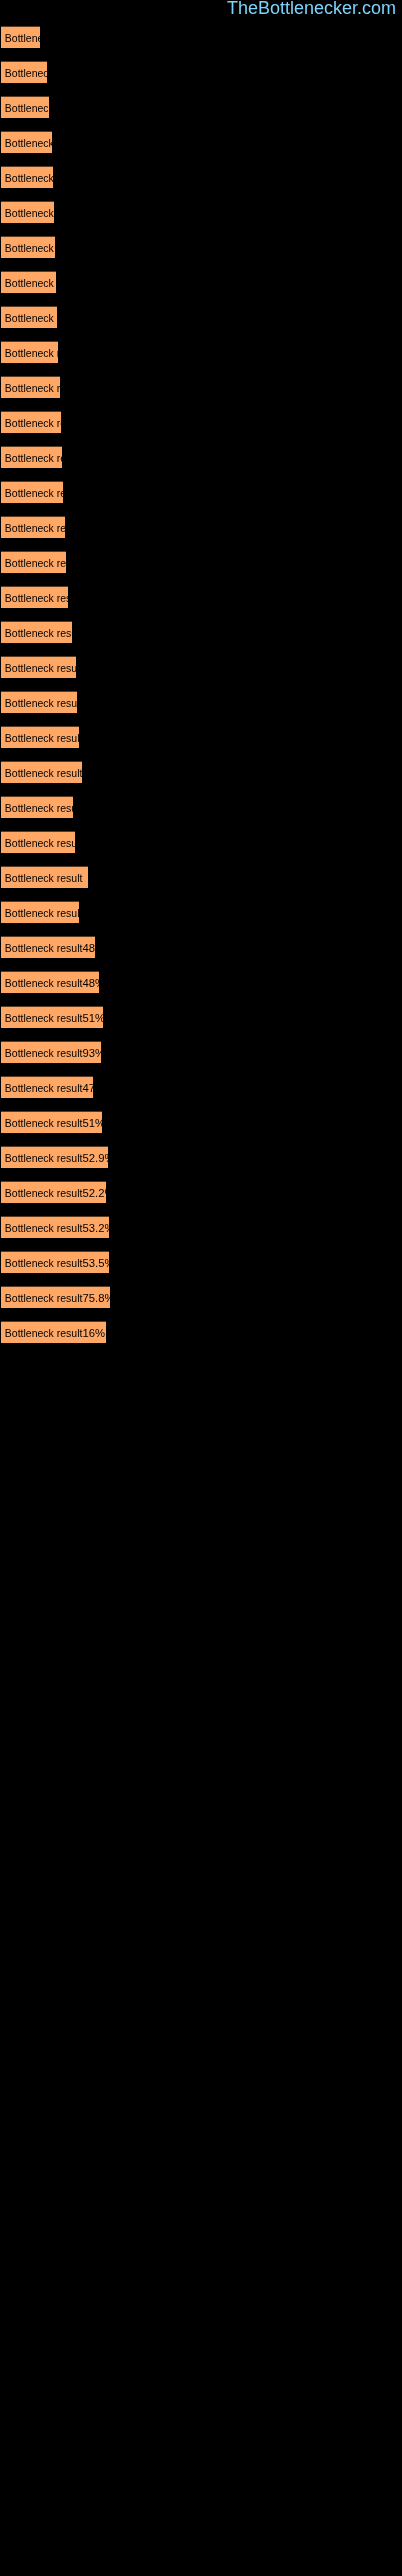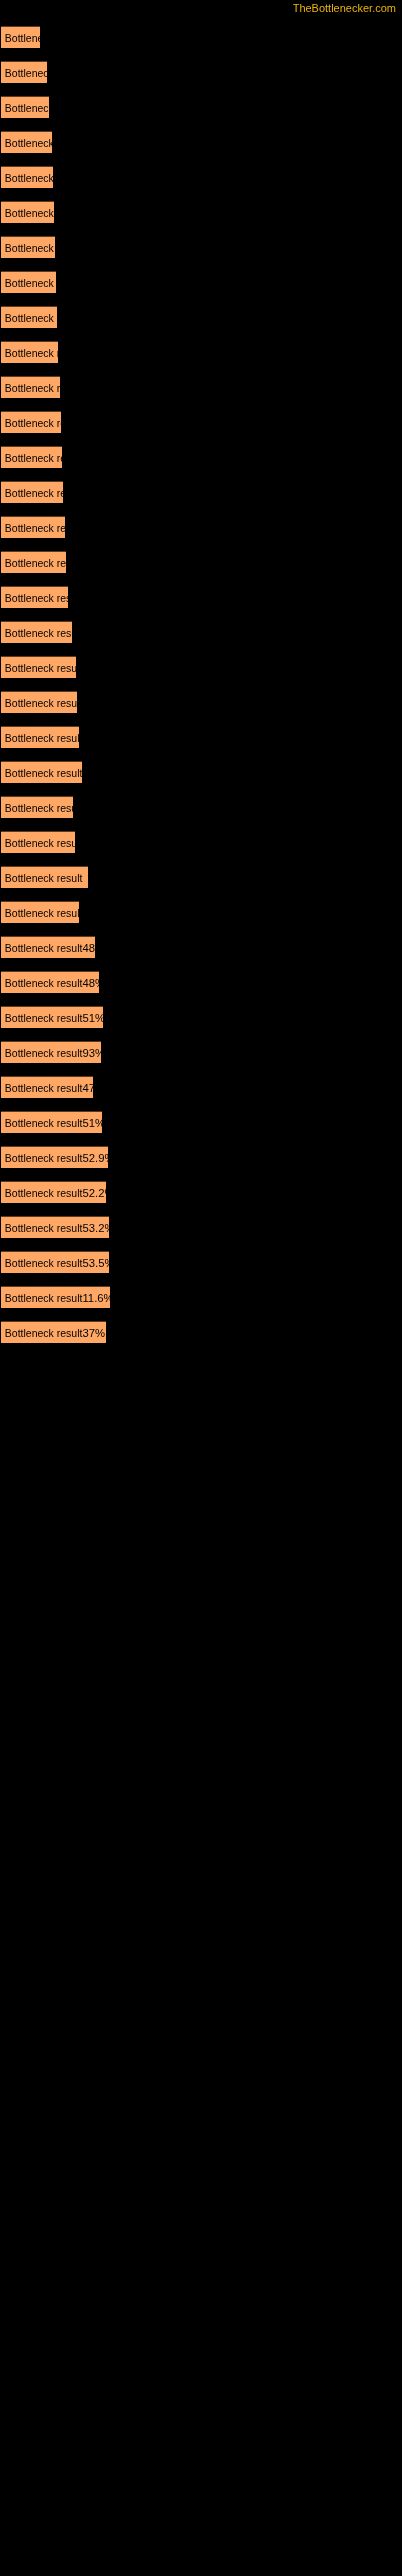--- a/index.html
+++ b/index.html
@@ -21,22 +21,22 @@
     width: 403px;
     height: 2576px;
     background: #000000;
   }
   .watermark {
     position: absolute;
     top: 0px;
     left: 0px;
     width: 396px;
     text-align: right;
-    color: #eab308;
-    font-size: 11px;
+    color: #7dd3fc;
+    font-size: 18px;
     font-family: "Liberation Sans", sans-serif;
     letter-spacing: 0px;
     line-height: 17.7px;
     white-space: nowrap;
   }
   .chart {
     position: absolute;
     top: 21px;
     left: 0px;
     width: 403px;
@@ -297,25 +297,25 @@
       </div>
       <div class="row">
         <div class="bar" style="width: 108px;">
           <span class="bar-label">Bottleneck result</span>
           <span class="bar-value">53.5%</span>
         </div>
       </div>
       <div class="row">
         <div class="bar" style="width: 109px;">
           <span class="bar-label">Bottleneck result</span>
-          <span class="bar-value">11.6%</span>
+          <span class="bar-value">75.8%</span>
         </div>
       </div>
       <div class="row">
         <div class="bar" style="width: 105px;">
           <span class="bar-label">Bottleneck result</span>
-          <span class="bar-value">37%</span>
+          <span class="bar-value">16%</span>
         </div>
       </div>
     </div>
 
 </div>
 
 
 </body></html>

